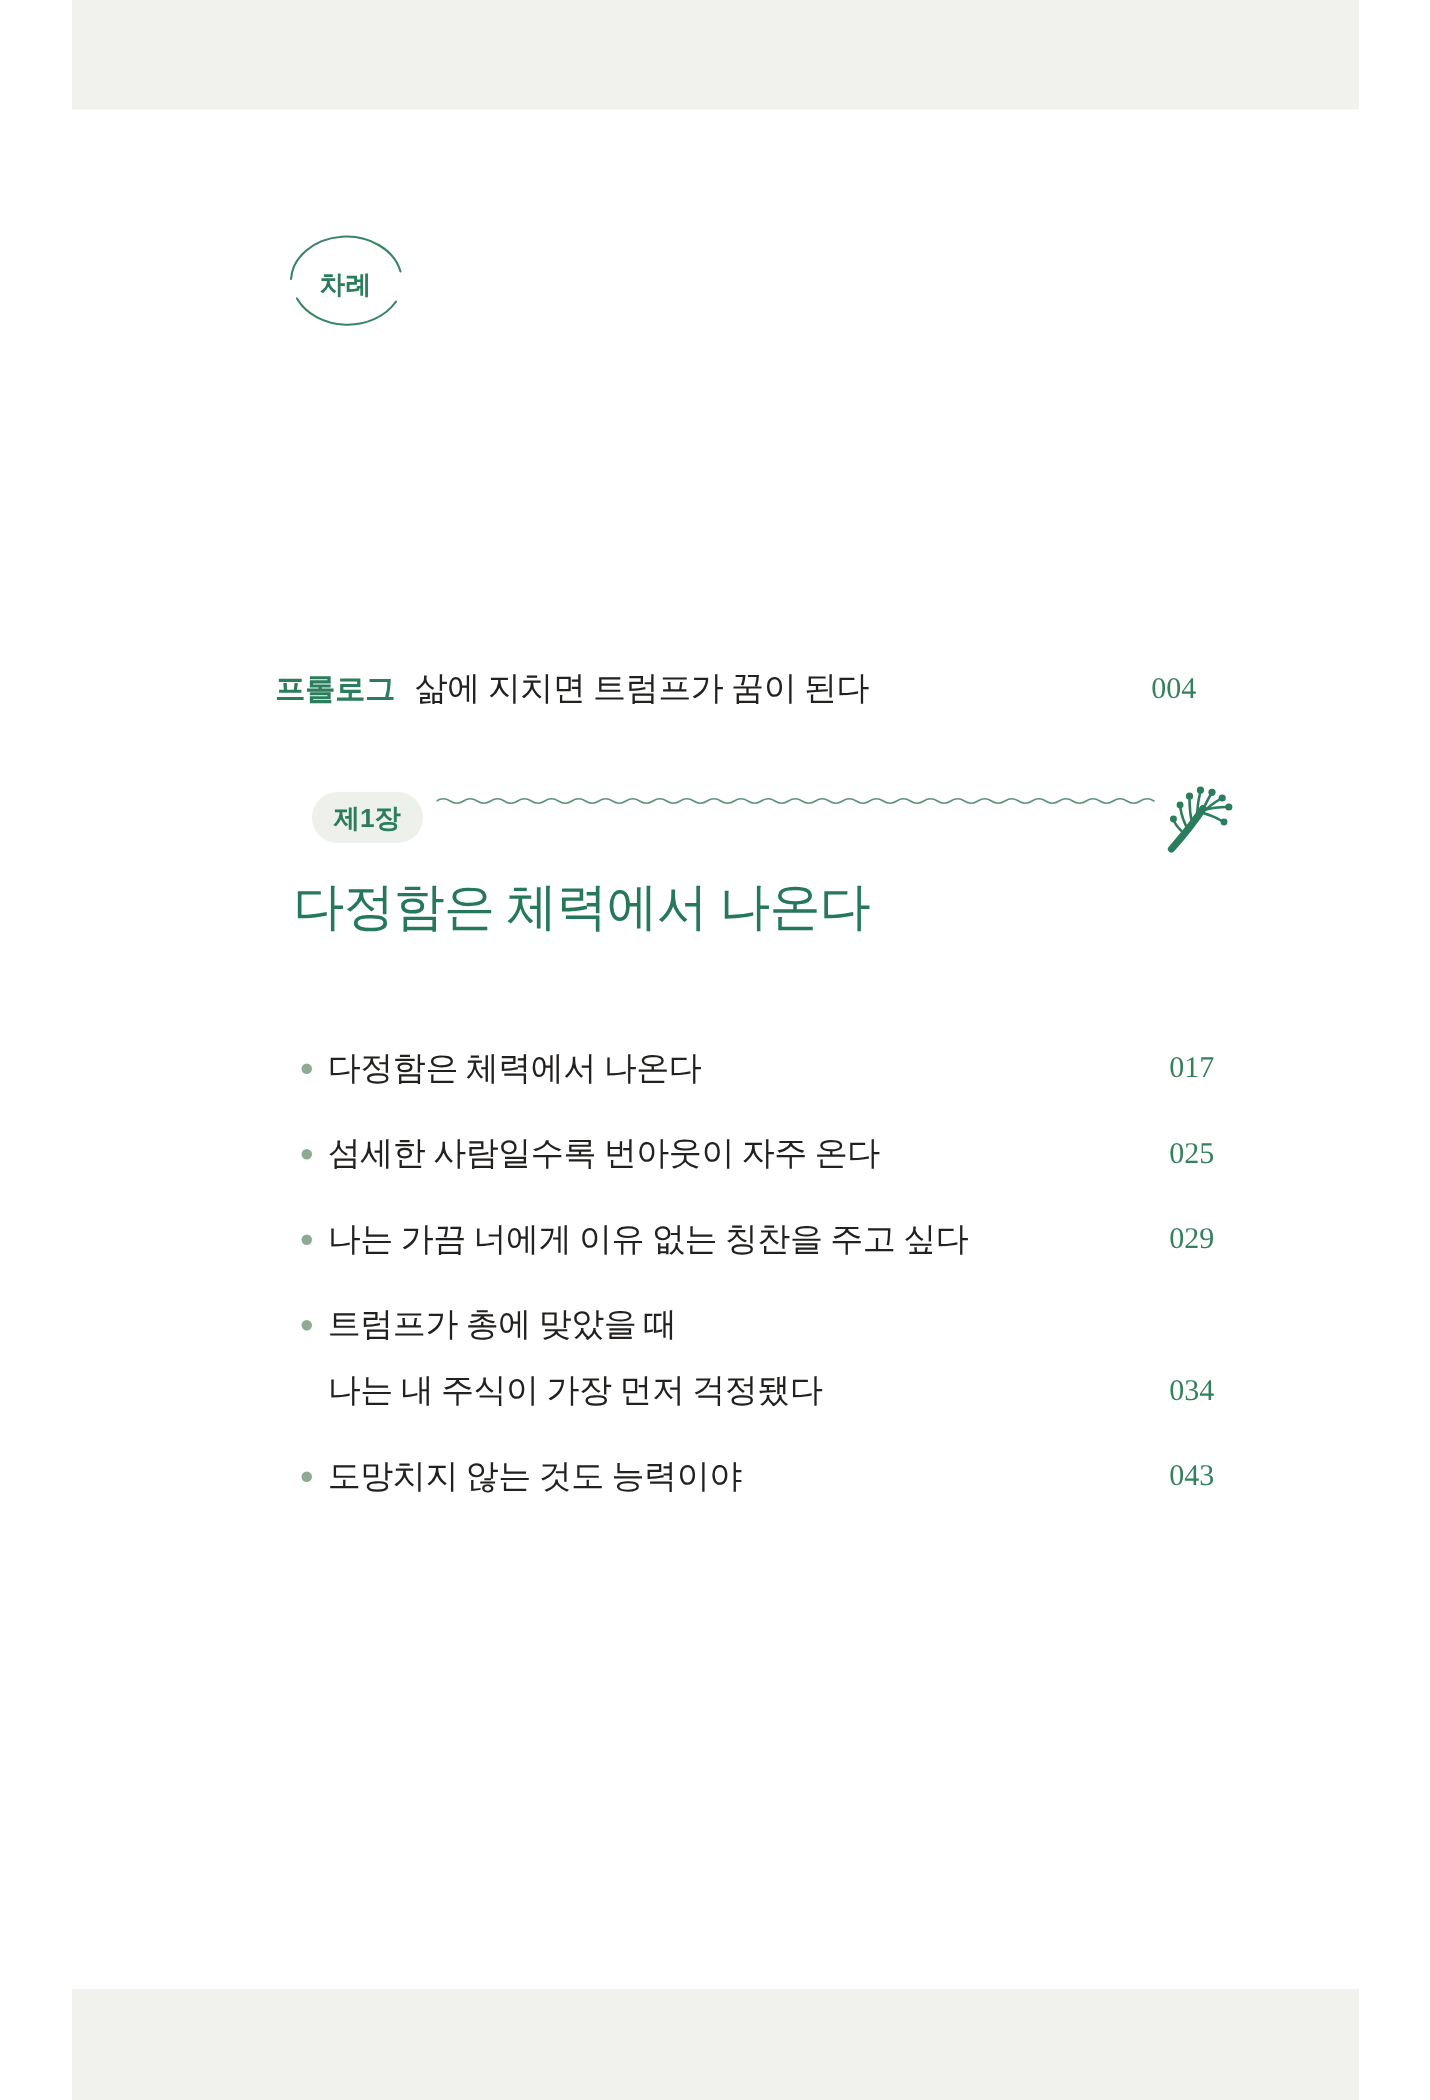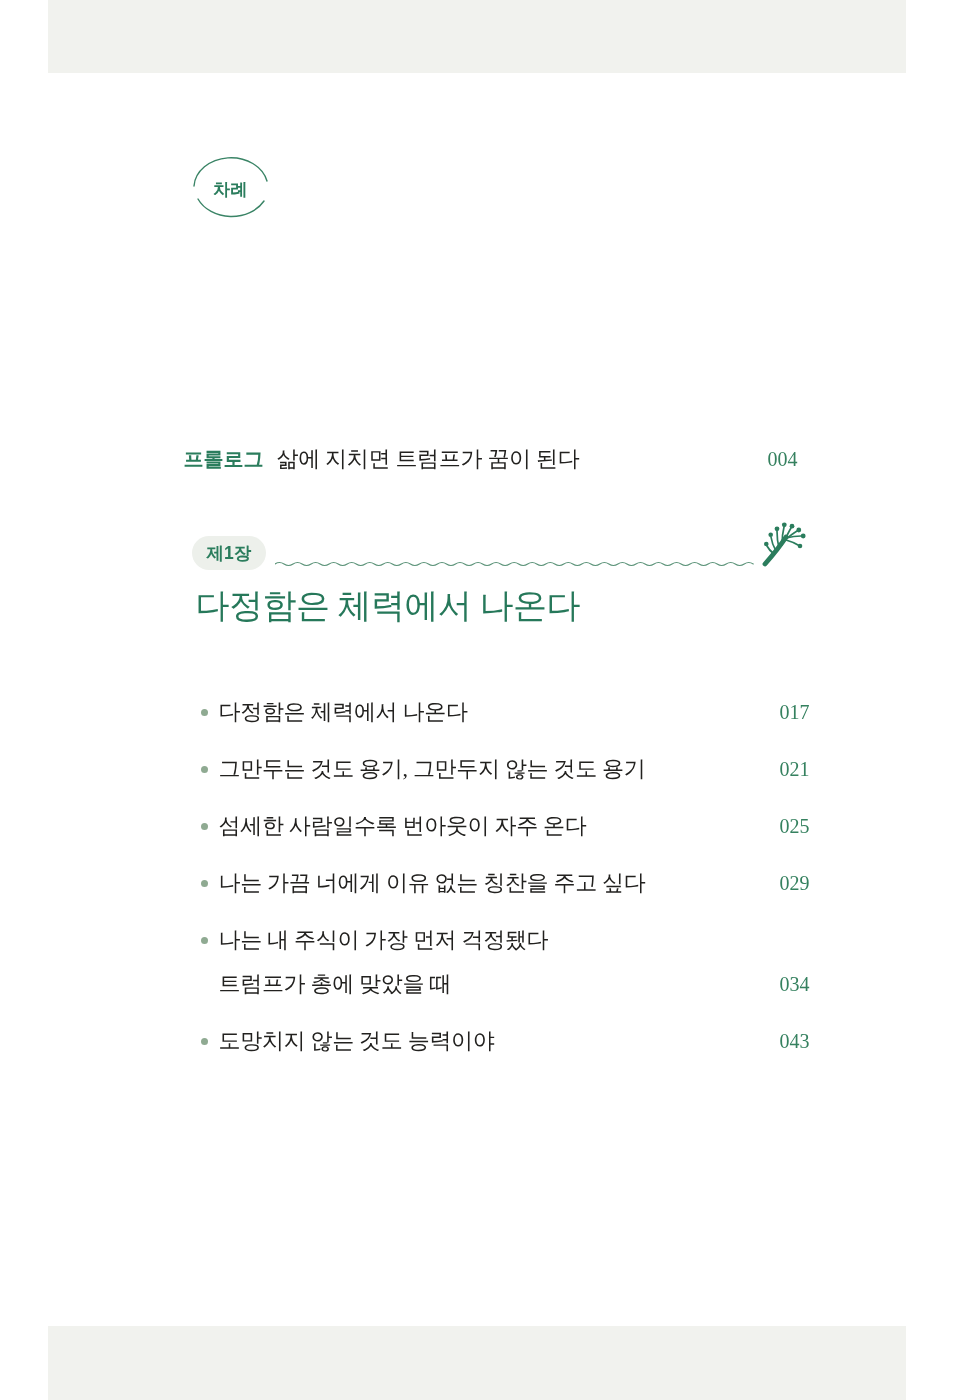--- a/index.html
+++ b/index.html
@@ -36,22 +36,22 @@
   .prologue-label {
     font-family: "Liberation Sans", "DejaVu Sans", sans-serif;
     font-weight: 700; font-size: 20px; color: #2b7d5d; margin-right: 13px;
     flex: none;
   }
   .prologue-title { flex: 1; font-size: 22px; line-height: 30px; letter-spacing: -0.3px; }
   .prologue-page { font-size: 20px; color: #35815f; flex: none; }
 
   
   .chapter-header {
-    position: absolute; left: 144px; top: 528px; width: 616px; height: 42px;
-    display: flex; align-items: flex-end;
+    position: absolute; left: 160px; top: 528px; width: 616px; height: 42px;
+    display: flex; align-items: flex-start;
   }
   .chapter-pill {
     flex: none;
     background: #edf0eb; border-radius: 19px; padding: 7px 15px;
     font-family: "Liberation Sans", "DejaVu Sans", sans-serif;
     font-weight: 700; font-size: 17.5px; line-height: 20px; color: #2b7d5d;
   }
   .wave-wrap { flex: 1; height: 12px; margin: 0 6px 0 9px; }
   .wave-wrap svg { display: block; width: 100%; height: 12px; }
   .sprig-wrap { flex: none; width: 48px; height: 52px; margin-top: -8px; }
@@ -139,29 +139,20 @@
     <div class="toc-row">
       <div class="toc-main">
         <span class="toc-bullet"></span>
         <div class="toc-lines">
             <div class="toc-line">다정함은 체력에서 나온다</div>
           </div>
       </div>
       <span class="toc-page">017</span>
     </div>
 
-    <div class="toc-row">
-      <div class="toc-main">
-        <span class="toc-bullet"></span>
-        <div class="toc-lines">
-            <div class="toc-line">그만두는 것도 용기, 그만두지 않는 것도 용기</div>
-          </div>
-      </div>
-      <span class="toc-page">021</span>
-    </div>
 
     <div class="toc-row">
       <div class="toc-main">
         <span class="toc-bullet"></span>
         <div class="toc-lines">
             <div class="toc-line">섬세한 사람일수록 번아웃이 자주 온다</div>
           </div>
       </div>
       <span class="toc-page">025</span>
     </div>
@@ -173,22 +164,22 @@
             <div class="toc-line">나는 가끔 너에게 이유 없는 칭찬을 주고 싶다</div>
           </div>
       </div>
       <span class="toc-page">029</span>
     </div>
 
     <div class="toc-row">
       <div class="toc-main">
         <span class="toc-bullet"></span>
         <div class="toc-lines">
+            <div class="toc-line">트럼프가 총에 맞았을 때</div>
             <div class="toc-line">나는 내 주식이 가장 먼저 걱정됐다</div>
-            <div class="toc-line">트럼프가 총에 맞았을 때</div>
           </div>
       </div>
       <span class="toc-page">034</span>
     </div>
 
 
     <div class="toc-row">
       <div class="toc-main">
         <span class="toc-bullet"></span>
         <div class="toc-lines">

